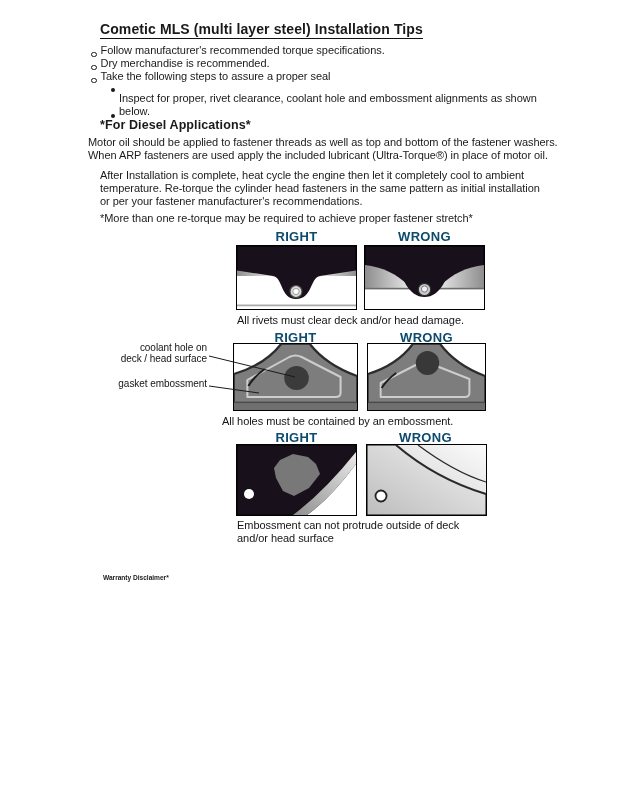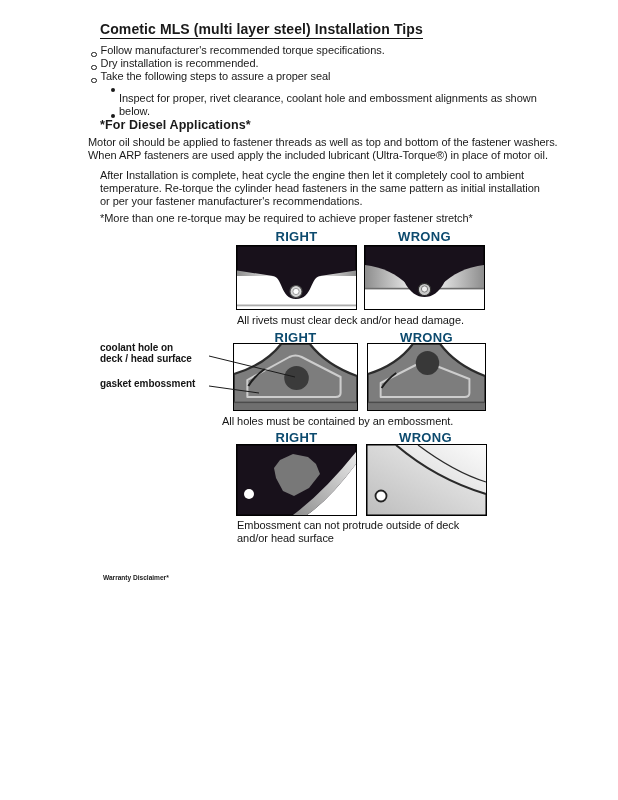--- a/index.html
+++ b/index.html
@@ -14,21 +14,21 @@
   }
   .body-txt{font-size:11px;line-height:13px;letter-spacing:-.05px;}
   .pre{white-space:pre-line;}
   .bullet-row{display:flex;align-items:flex-end;margin-bottom:0;}
   .b-marker{flex:0 0 auto;width:3.5px;height:3.5px;border:1px solid #1a1a1a;border-radius:50%;margin:4px 4px 0 0;}
   .sb-marker{flex:0 0 auto;width:4px;height:4px;background:#1a1a1a;border-radius:50%;margin:4.5px 4px 0 0;}
   .sub{margin-left:20px;}
   .h2{font-size:12.5px;font-weight:bold;letter-spacing:.1px;}
   .dlabel{font-size:13px;font-weight:bold;text-align:center;letter-spacing:.3px;color:#0c4a6e;}
   .caption{font-size:11px;line-height:12.5px;letter-spacing:-.05px;color:#141414;}
-  .side-label{font-size:10px;line-height:10.5px;color:#141414;letter-spacing:-.05px;font-weight:bold;}
+  .side-label{font-size:10px;line-height:10.5px;text-align:right;color:#141414;letter-spacing:-.05px;}
   .panel{display:block;}
   .legal{width:414px;font-size:6.4px;line-height:7.15px;color:#333;letter-spacing:-.02px;}
   .legal .lhead{font-weight:bold;color:#222;margin-bottom:7px;font-size:6.6px;}
   .legal p{margin:0 0 7px 0;}
   .pagenum{font-size:14px;letter-spacing:.3px;color:#1c1c1c;}
   svg{display:block;}
 </style>
 </head>
 <body>
 
@@ -38,21 +38,21 @@
     <span class="title">Cometic MLS (multi layer steel) Installation Tips</span>
   </div>
 
   <div class="abs body-txt" style="left:91px;top:44px;width:470px;">
     <div class="bullet-row">
       <span class="b-marker"></span>
       <span>Follow manufacturer's recommended torque specifications.</span>
     </div>
     <div class="bullet-row">
       <span class="b-marker"></span>
-      <span>Dry installation is recommended.</span>
+      <span>Dry merchandise is recommended.</span>
     </div>
     <div class="bullet-row">
       <span class="b-marker"></span>
       <span>Take the following steps to assure a proper seal</span>
     </div>
     <div class="bullet-row sub">
       <span class="sb-marker"></span>
     </div>
     <div class="bullet-row sub">
       <span class="sb-marker"></span>

